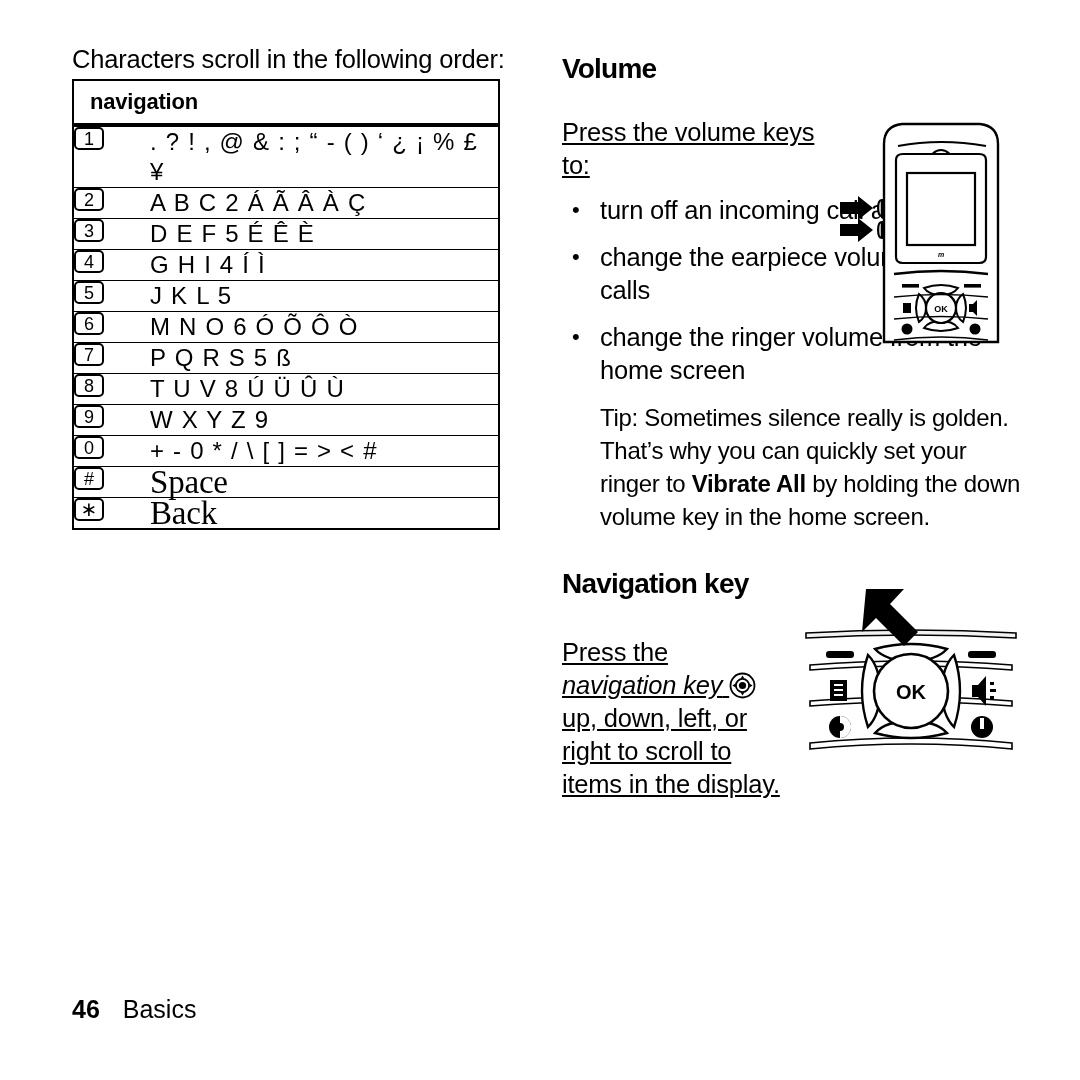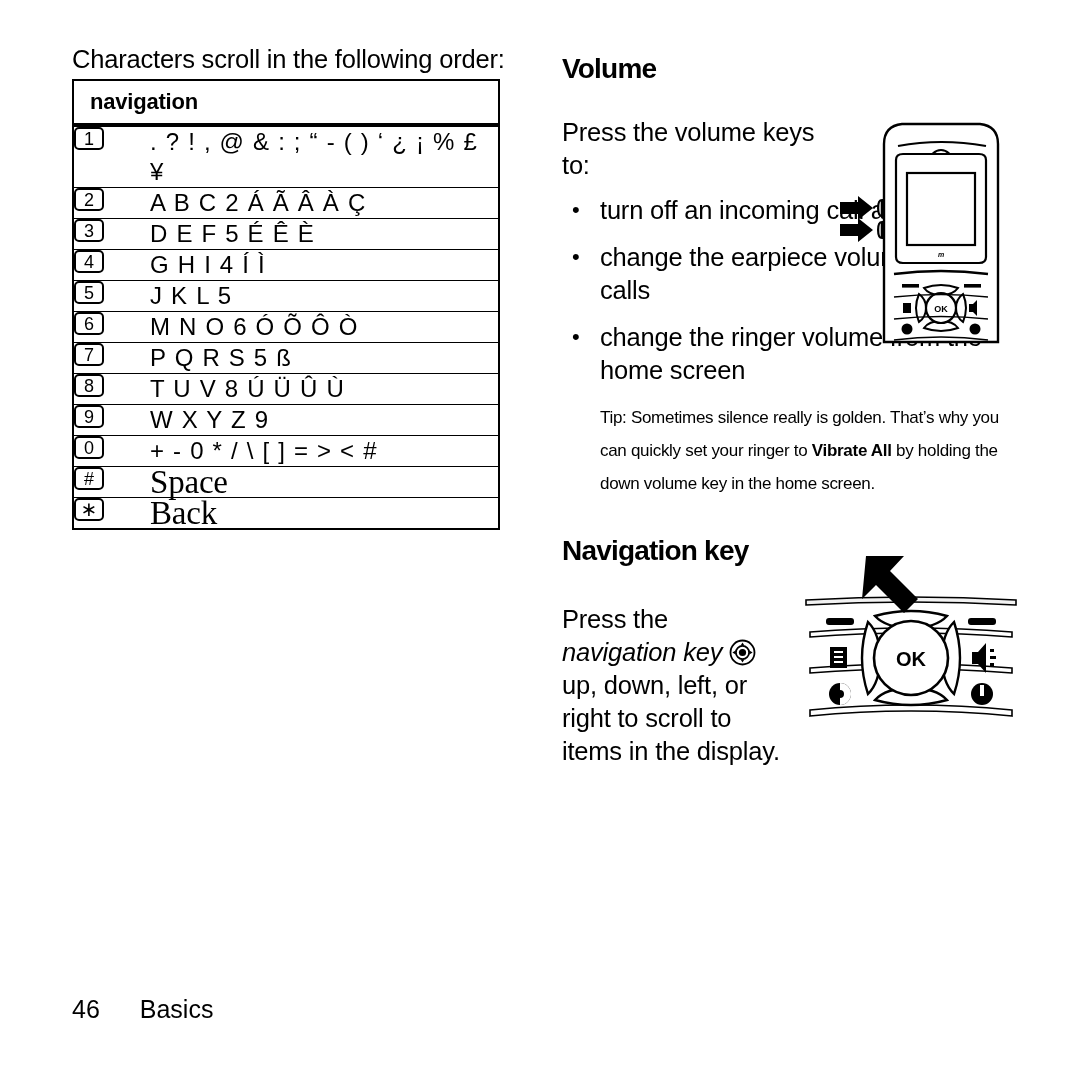--- a/index.html
+++ b/index.html
@@ -79,40 +79,41 @@
   .keycap.star { font-size: 20px; padding-bottom: 2px; }
 
   
   #page-footer {
     position: absolute;
     left: 72px; bottom: 56px;
     font-size: 25px;
     white-space: nowrap;
   }
   #footer-page-number {
-    font-weight: normal;
-    margin-right: 33px;
+    font-weight: bold;
+    margin-right: 16px;
   }
 
   
   #right-column {
     position: absolute;
     left: 562px; top: 44px; width: 460px;
   }
   h1.section-title {
     font-size: 28px;
     font-weight: bold;
     margin: 0;
     letter-spacing: -0.8px;
     line-height: 50px;
   }
   .body-text {
     font-size: 25.5px;
     line-height: 33px;
     letter-spacing: -0.2px;
+    text-decoration: underline;
   }
   ul.bullets {
     margin: 12px 0 0 0;
     padding-left: 38px;
     list-style: none;
   }
   ul.bullets li {
     position: relative;
     font-size: 25.5px;
     line-height: 33px;
@@ -121,21 +122,21 @@
   }
   ul.bullets li::before {
     content: "\2022";
     position: absolute;
     left: -28px;
     top: -1px;
     font-size: 22px;
   }
   #tip-paragraph {
     margin: 10px 0 3px 38px;
-    font-size: 17px;
+    font-size: 24px;
     line-height: 33px;
     letter-spacing: -0.3px;
   }
   #tip-paragraph b { font-weight: bold; }
 
   
   #volume-section { position: relative; }
   #volume-intro { margin-top: 22px; width: 260px; }
 
   #navigation-section { position: relative; margin-top: 26px; }

